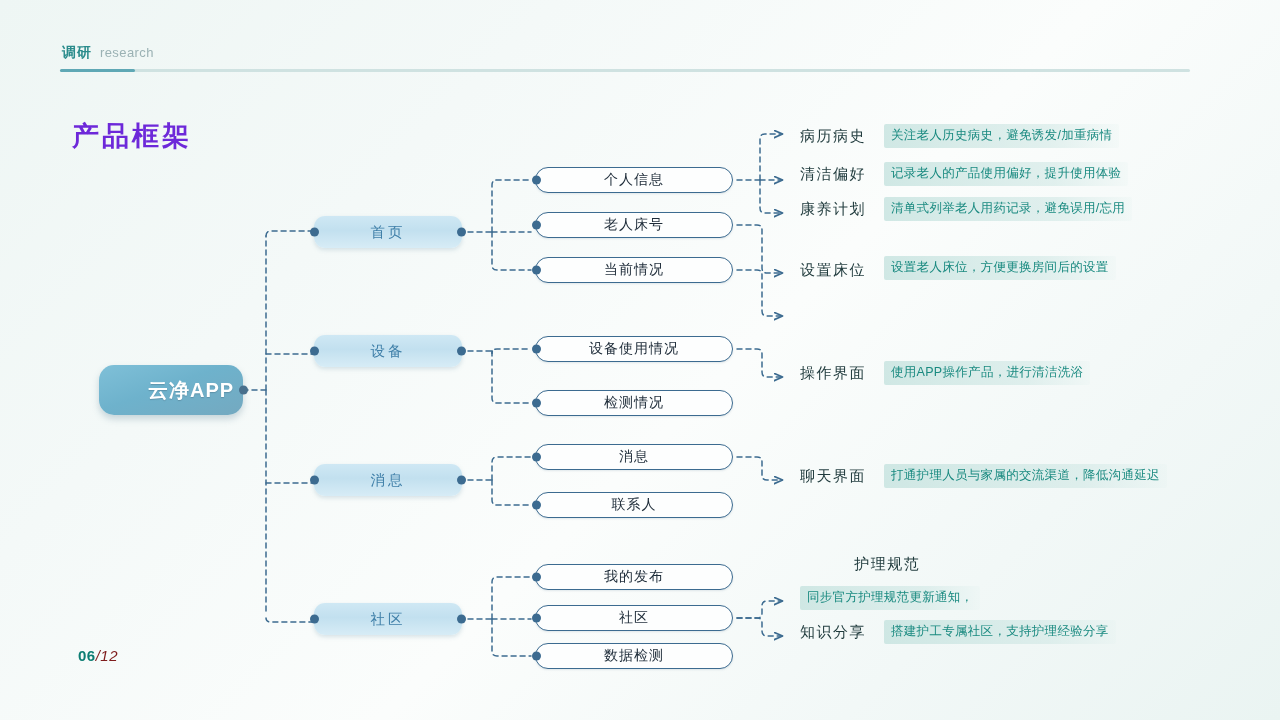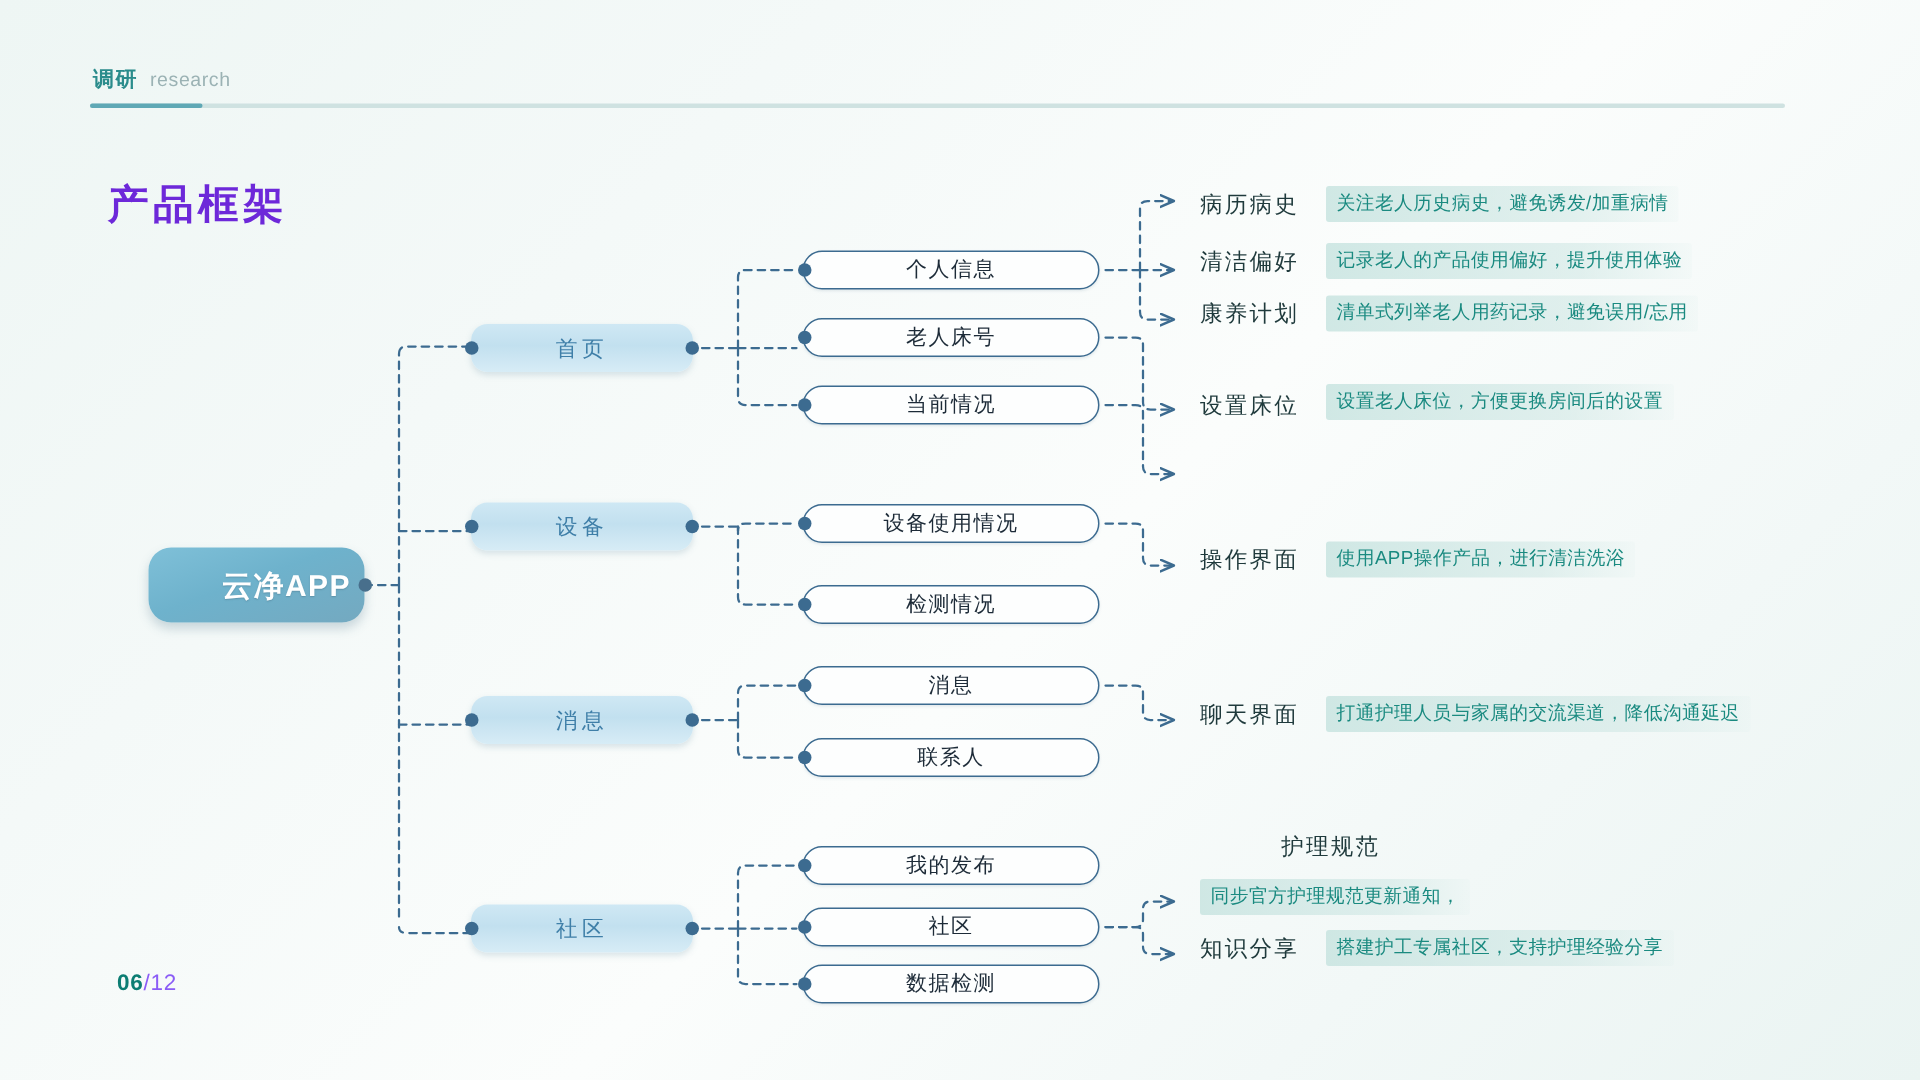--- a/index.html
+++ b/index.html
@@ -78,21 +78,21 @@
 
   
   .page-num {
     position: absolute;
     left: 78px;
     top: 647px;
     font-size: 15px;
     letter-spacing: 0.5px;
   }
   .page-num .cur { color: #0c7d73; font-weight: 600; }
-  .page-num .tot { color: #8b5cf6; }
+  .page-num .tot { color: #7f1d1d; font-style: italic; }
 
   
   .diagram {
     position: absolute;
     inset: 0;
   }
   .wires {
     position: absolute;
     left: 0; top: 0;
     width: 1280px;

